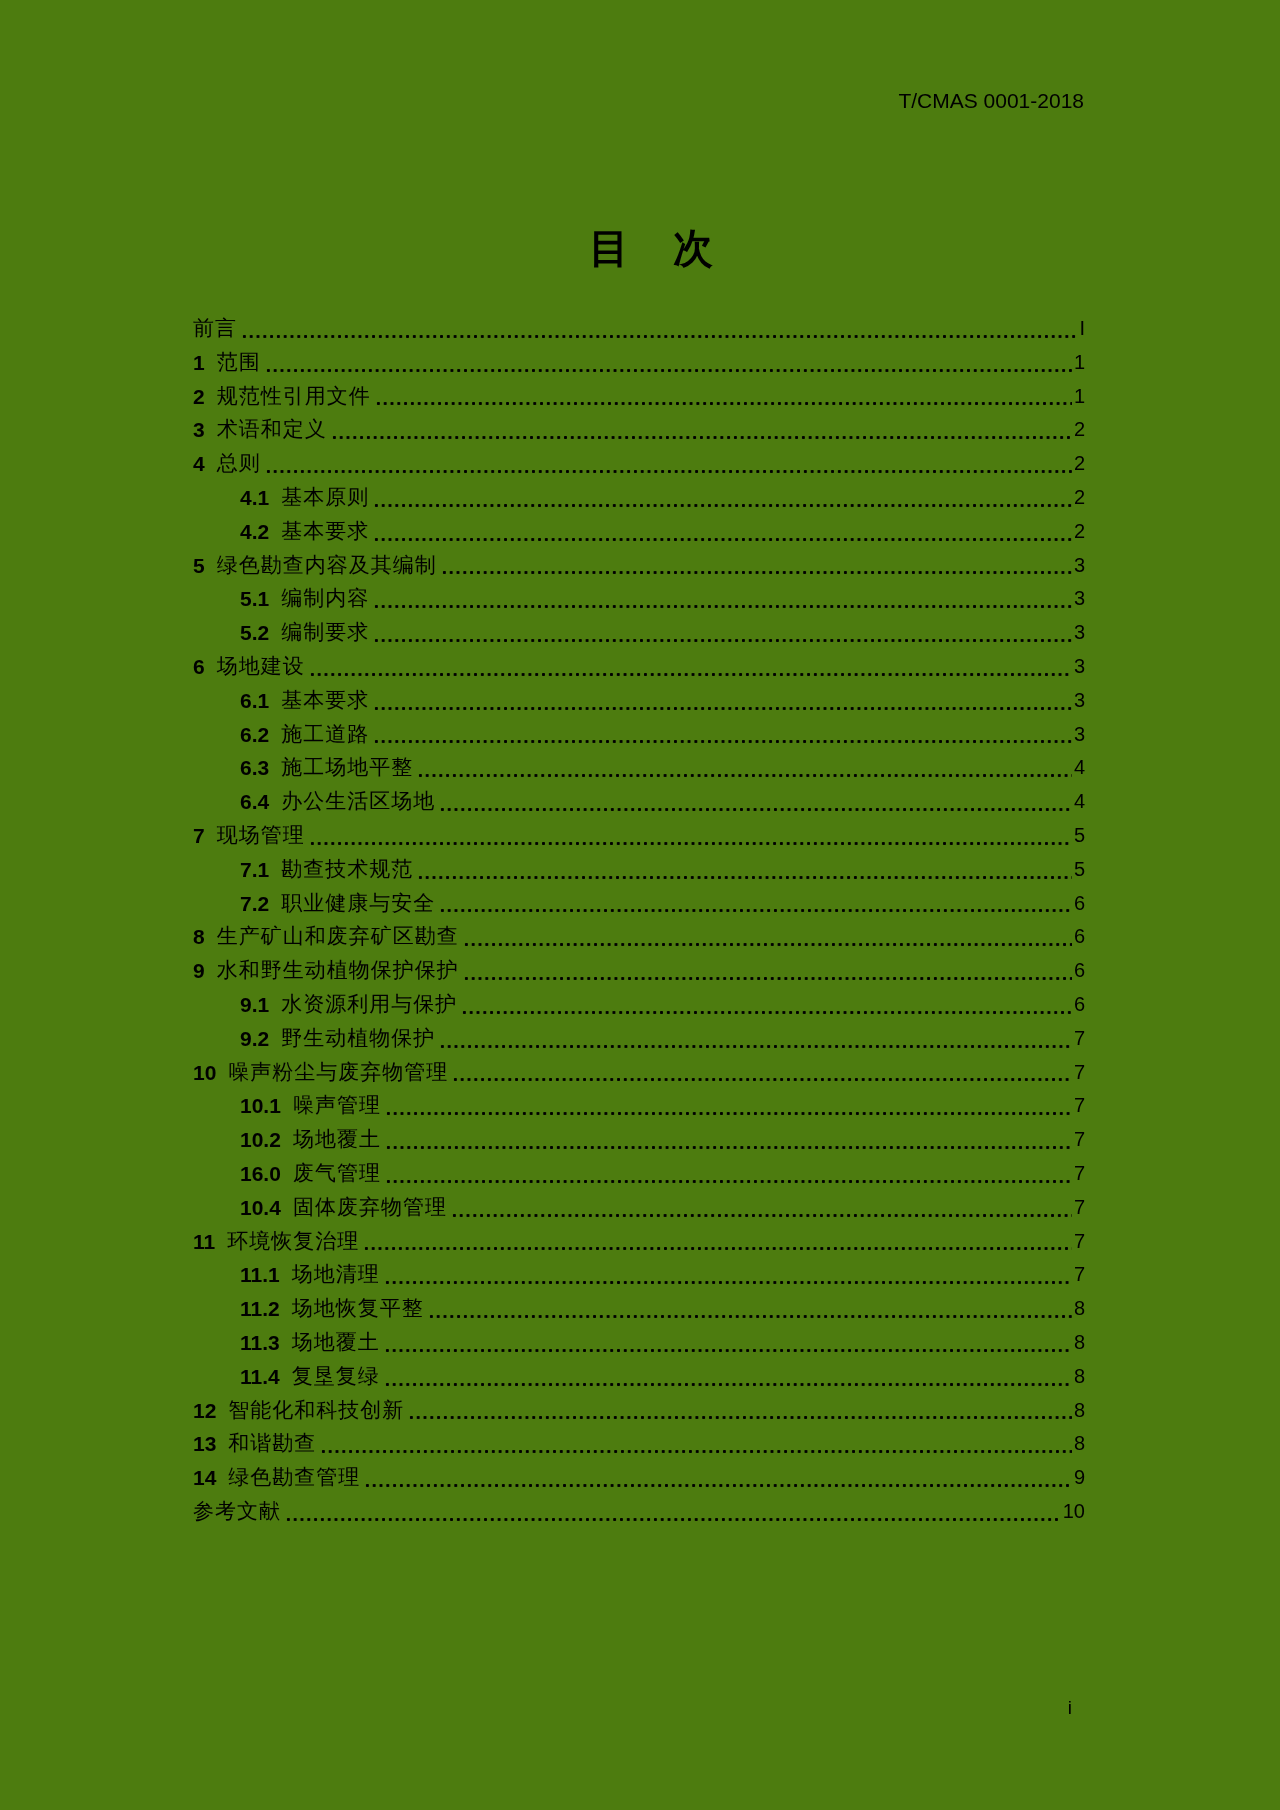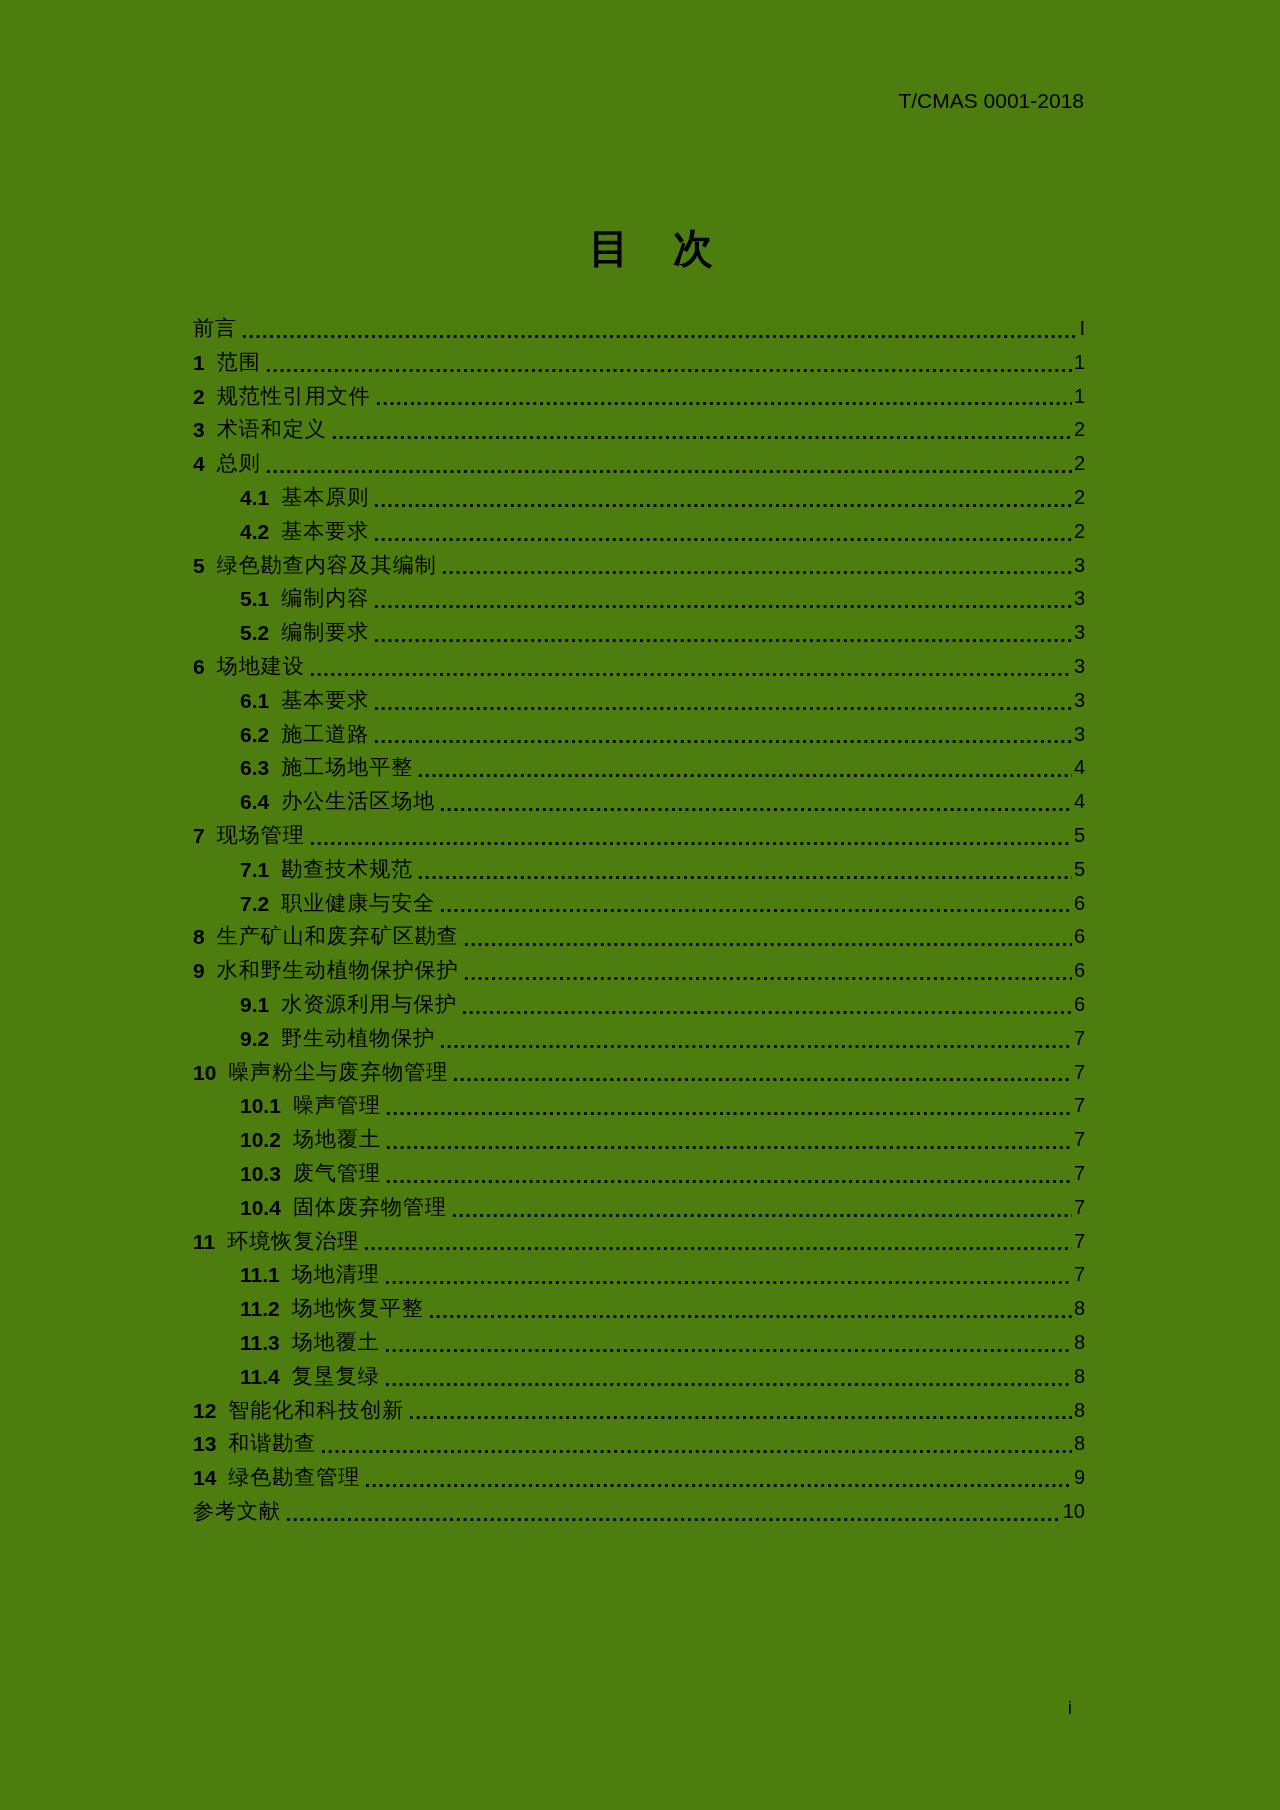--- a/index.html
+++ b/index.html
@@ -242,21 +242,21 @@
     <span class="toc-dots"></span>
     <span class="toc-page">7</span>
   </div>
       <div class="toc-row level-1">
     <span class="toc-num">10.2</span>
     <span class="toc-label">场地覆土</span>
     <span class="toc-dots"></span>
     <span class="toc-page">7</span>
   </div>
       <div class="toc-row level-1">
-    <span class="toc-num">10.3</span>
+    <span class="toc-num">16.0</span>
     <span class="toc-label">废气管理</span>
     <span class="toc-dots"></span>
     <span class="toc-page">7</span>
   </div>
       <div class="toc-row level-1">
     <span class="toc-num">10.4</span>
     <span class="toc-label">固体废弃物管理</span>
     <span class="toc-dots"></span>
     <span class="toc-page">7</span>
   </div>

